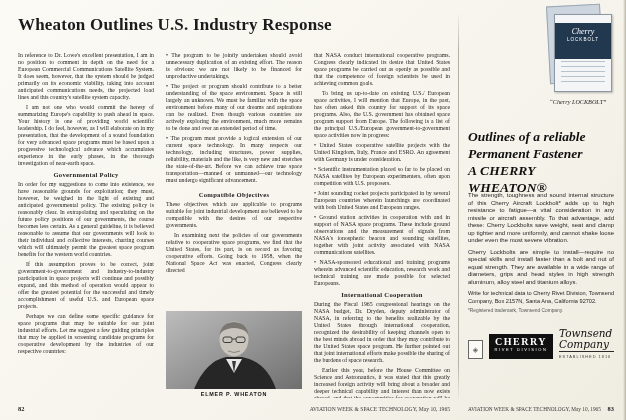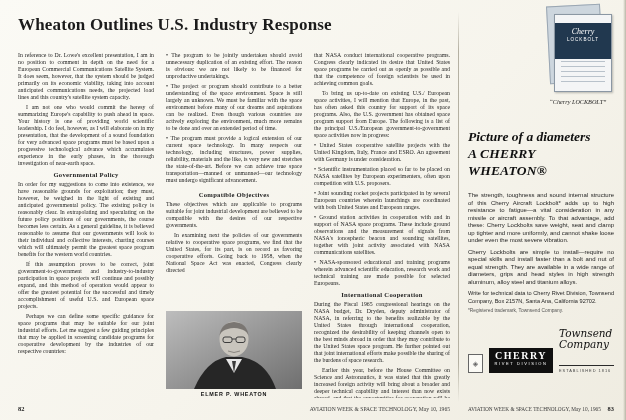--- a/index.html
+++ b/index.html
@@ -73,21 +73,21 @@
     align-items:flex-end;gap:6px;}
   .seal{width:13px;height:17px;border:1px solid #666;color:#666;font-size:7px;
     display:flex;align-items:center;justify-content:center;background:#fbfaf5;}
   .cherry-box{background:#101010;color:#fff;width:64px;height:25px;text-align:center;
     padding-top:3px;box-sizing:border-box;}
   .cherry-box .c1{font-family:"Liberation Serif",serif;font-weight:700;font-size:10px;
     letter-spacing:1.5px;line-height:10px;}
   .cherry-box .c2{font-size:4px;letter-spacing:1.6px;line-height:6px;}
   .townsend{flex:1;}
   .townsend .script{font-family:"DejaVu Serif",serif;font-style:italic;font-size:10.5px;
-    line-height:11px;color:#101010;border-bottom:1px solid #2a2a2a;padding-bottom:15px;}
+    line-height:11px;color:#101010;border-bottom:1px solid #2a2a2a;padding-bottom:1px;}
   .townsend .sub{font-size:3.9px;letter-spacing:1px;color:#444;margin-top:2px;}
 </style>
 </head>
 <body>
 
 <div class="sheet">
 
   <div class="headline">Wheaton Outlines U.S. Industry Response</div>
 
   <div class="article">
@@ -157,21 +157,22 @@
         <div class="pkg-band">
           <div class="l1">Cherry</div>
           <div class="l2">LOCKBOLT</div>
         </div>
         <div class="pkg-lines"></div>
       </div>
     </div>
     <div class="ad-product-caption">“Cherry LOCKBOLT”</div>
 
     <div class="ad-headline">
-      <div>Picture of a diameters</div>
+      <div>Outlines of a reliable</div>
+      <div>Permanent Fastener</div>
       <div class="hl3">A CHERRY WHEATON®</div>
     </div>
 
     <div class="ad-body">
       <p>The strength, toughness and sound internal structure of this Cherry Aircraft Lockbolt* adds up to high resistance to fatigue—a vital consideration in any missile or aircraft assembly. To that advantage, add these: Cherry Lockbolts save weight, seat and clamp up tighter and more uniformly, and cannot shake loose under even the most severe vibration.</p>
       <p>Cherry Lockbolts are simple to install—require no special skills and install faster than a bolt and nut of equal strength. They are available in a wide range of diameters, grips and head styles in high strength aluminum, alloy steel and titanium alloys.</p>
       <p class="ad-note">Write for technical data to Cherry Rivet Division, Townsend Company, Box 2157N, Santa Ana, California 92702.</p>
     </div>
 
     <div class="ad-footnote">*Registered trademark, Townsend Company.</div>

